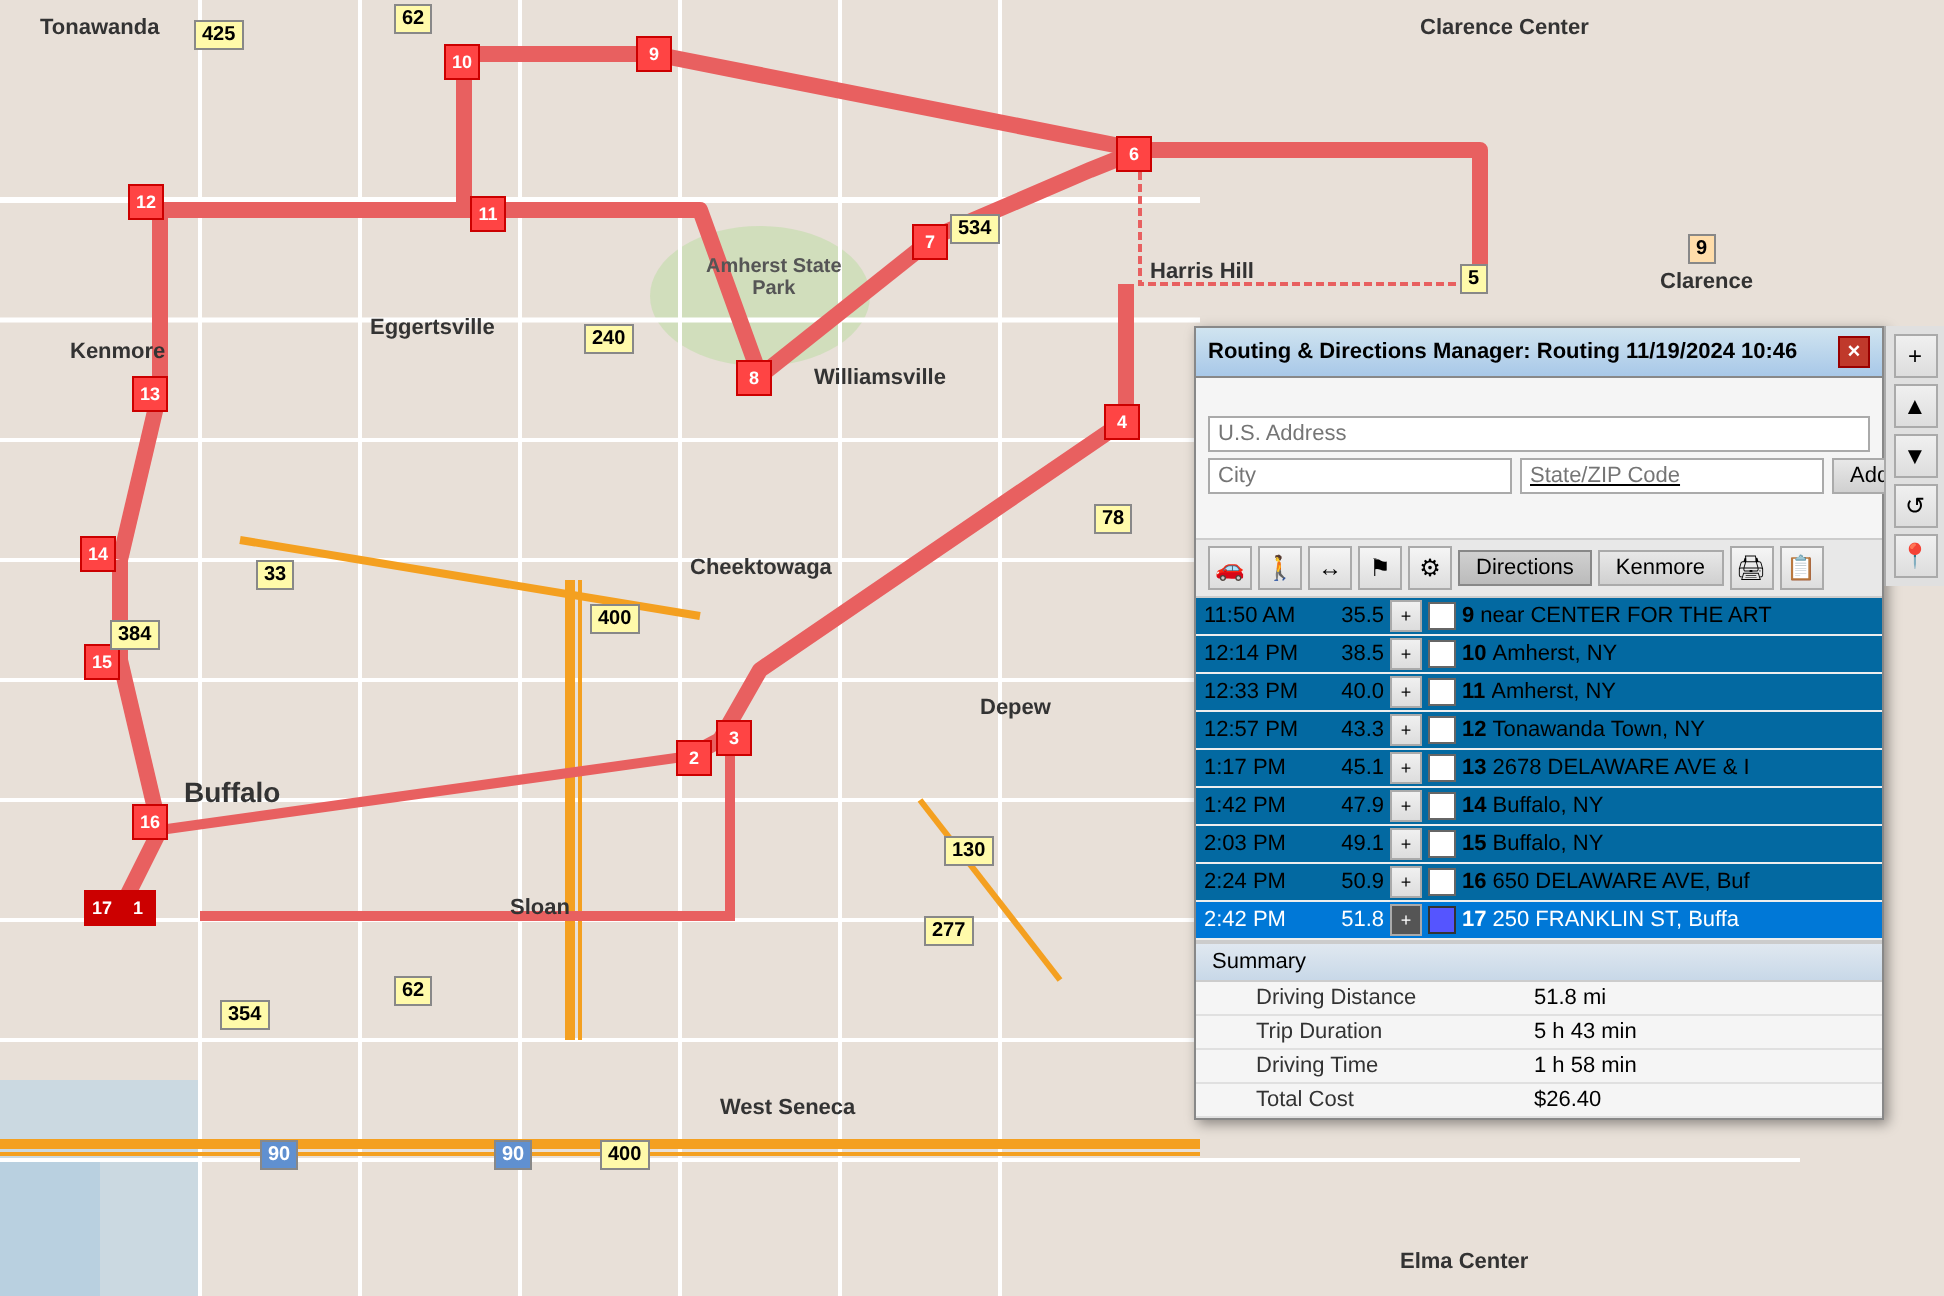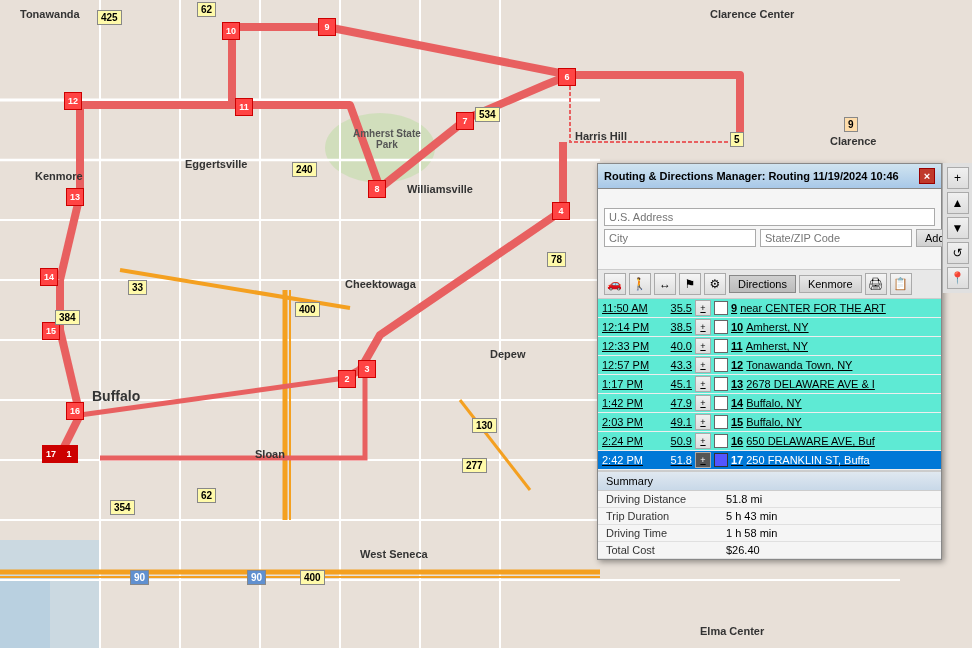--- a/index.html
+++ b/index.html
@@ -94,20 +94,21 @@
       flex: 1;
       width: 100%;
     }
 
     .address-input.city {
       flex: 2;
     }
 
     .address-input.state {
       flex: 1.2;
+      text-decoration: underline;
     }
 
     .add-btn {
       background: linear-gradient(to bottom, #e8e8e8, #d0d0d0);
       border: 1px solid #aaa;
       padding: 2px 8px;
       font-size: 11px;
       cursor: pointer;
     }
 
@@ -141,23 +142,22 @@
     }
 
     .tool-btn.active {
       background: linear-gradient(to bottom, #d0d0d0, #bbb);
       border: 1px solid #888;
     }
 
     #stops-list {
       max-height: 185px;
       overflow-y: auto;
-      background: #5eead4;
+      background: #0369a1;
       border-bottom: 1px solid #ccc;
-      text-decoration: underline;
     }
 
     .stop-row {
       display: flex;
       align-items: center;
       padding: 1px 4px;
       border-bottom: 1px solid #eee;
       font-size: 11px;
     }
 
@@ -247,22 +247,23 @@
     }
 
     .summary-row {
       display: flex;
       padding: 2px 8px;
       border-bottom: 1px solid #e0e0e0;
       font-size: 11px;
     }
 
     .summary-label {
-      width: 120px;
+      width: 139px;
       color: #333;
+      margin-left: 22px;
     }
 
     .summary-value {
       color: #000;
       font-weight: normal;
     }
 
     #right-sidebar {
       position: absolute;
       right: 0;

